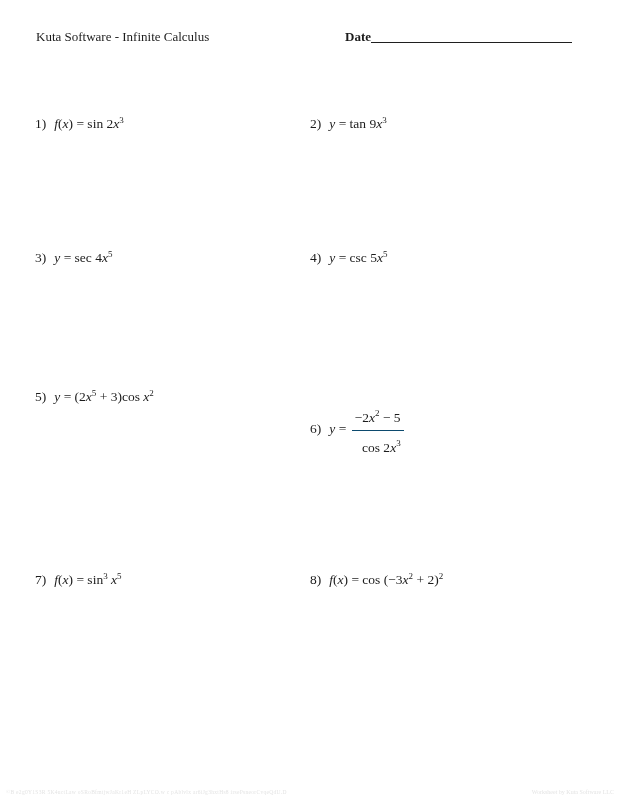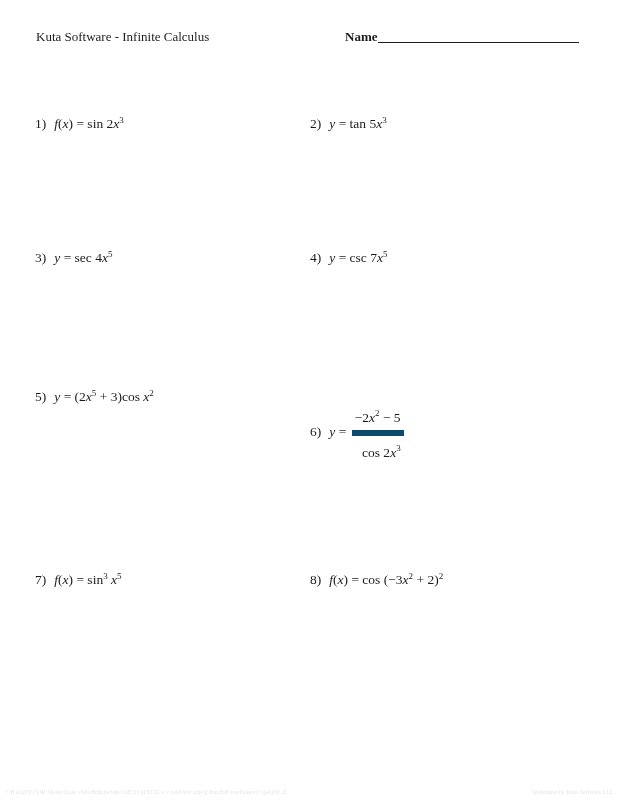--- a/index.html
+++ b/index.html
@@ -23,48 +23,48 @@
   .period-line{width:27px;}
   .instruction{position:absolute;left:35px;top:83px;font-size:13.5px;}
   .t-b{font-weight:bold;}
   .t-bi{font-weight:bold;font-style:italic;}
   .t-var{font-style:italic;}
   .t-sup{font-size:9px;vertical-align:5.5px;}
   .problem{position:absolute;font-size:13.5px;line-height:16px;white-space:nowrap;}
   .p-label{display:inline-block;margin-right:8px;}
   .frac{display:inline-block;vertical-align:middle;text-align:center;margin-left:2px;}
   .frac .num,.frac .den{display:block;line-height:24px;padding:0 3px;text-align:right;}
-  .frac .den{border-top:6px solid #0c4a6e;}
+  .frac .den{border-top:1px solid #0c4a6e;}
   .p1{left:35px;top:111px;}
   .p2{left:310px;top:111px;}
   .p3{left:35px;top:245px;}
   .p4{left:310px;top:245px;}
   .p5{left:35px;top:384px;}
   .p6{left:310px;top:401px;}
   .p7{left:35px;top:567px;}
   .p8{left:310px;top:567px;}
   .footer-license{position:absolute;left:6px;top:789px;font-size:5.5px;color:#e4e4e4;letter-spacing:0.3px;white-space:nowrap;}
   .footer-right{position:absolute;right:4px;top:789px;font-size:6px;color:#e4e4e4;white-space:nowrap;}
 </style>
 </head>
 <body>
 
 <div class="page">
 
   <div class="hdr-left">Kuta Software - Infinite Calculus</div>
 
-  <div class="name-group"><span>Name</span><span class="line name-line"></span></div>
+  <div class="name-group"><span>Date</span><span class="line name-line"></span></div>
 
 
 
 
   <div class="problem p1"><span class="p-label">1)</span><span><span class="t-var">f</span><span class="t-plain">(</span><span class="t-var">x</span><span class="t-plain">) = sin 2</span><span class="t-var">x</span><span class="t-sup">3</span></span></div>
-  <div class="problem p2"><span class="p-label">2)</span><span><span class="t-var">y</span><span class="t-plain"> = tan 5</span><span class="t-var">x</span><span class="t-sup">3</span></span></div>
+  <div class="problem p2"><span class="p-label">2)</span><span><span class="t-var">y</span><span class="t-plain"> = tan 9</span><span class="t-var">x</span><span class="t-sup">3</span></span></div>
   <div class="problem p3"><span class="p-label">3)</span><span><span class="t-var">y</span><span class="t-plain"> = sec 4</span><span class="t-var">x</span><span class="t-sup">5</span></span></div>
-  <div class="problem p4"><span class="p-label">4)</span><span><span class="t-var">y</span><span class="t-plain"> = csc 7</span><span class="t-var">x</span><span class="t-sup">5</span></span></div>
+  <div class="problem p4"><span class="p-label">4)</span><span><span class="t-var">y</span><span class="t-plain"> = csc 5</span><span class="t-var">x</span><span class="t-sup">5</span></span></div>
   <div class="problem p5"><span class="p-label">5)</span><span><span class="t-var">y</span><span class="t-plain"> = (2</span><span class="t-var">x</span><span class="t-sup">5</span><span class="t-plain"> + 3)cos </span><span class="t-var">x</span><span class="t-sup">2</span></span></div>
   <div class="problem p6"><span class="p-label">6)</span><span><span class="t-var">y</span><span class="t-plain"> = </span><span class="frac"><span class="num"><span class="t-plain">−2</span><span class="t-var">x</span><span class="t-sup">2</span><span class="t-plain"> − 5</span></span><span class="den"><span class="t-plain">cos 2</span><span class="t-var">x</span><span class="t-sup">3</span></span></span></span></div>
   <div class="problem p7"><span class="p-label">7)</span><span><span class="t-var">f</span><span class="t-plain">(</span><span class="t-var">x</span><span class="t-plain">) = sin</span><span class="t-sup">3</span><span class="t-plain"> </span><span class="t-var">x</span><span class="t-sup">5</span></span></div>
   <div class="problem p8"><span class="p-label">8)</span><span><span class="t-var">f</span><span class="t-plain">(</span><span class="t-var">x</span><span class="t-plain">) = cos (−3</span><span class="t-var">x</span><span class="t-sup">2</span><span class="t-plain"> + 2)</span><span class="t-sup">2</span></span></div>
 
   <div class="footer-license">©B e2g0Y1S3R 5K4uctLaw oSRoBfmtjwJaKr1eH ZLpLYCO.w c pAblvlx ar6iJg3hxtHs8 irsePsneorCvqeQdU.D</div>
   <div class="footer-right">Worksheet by Kuta Software LLC</div>
 
 </div>
 

